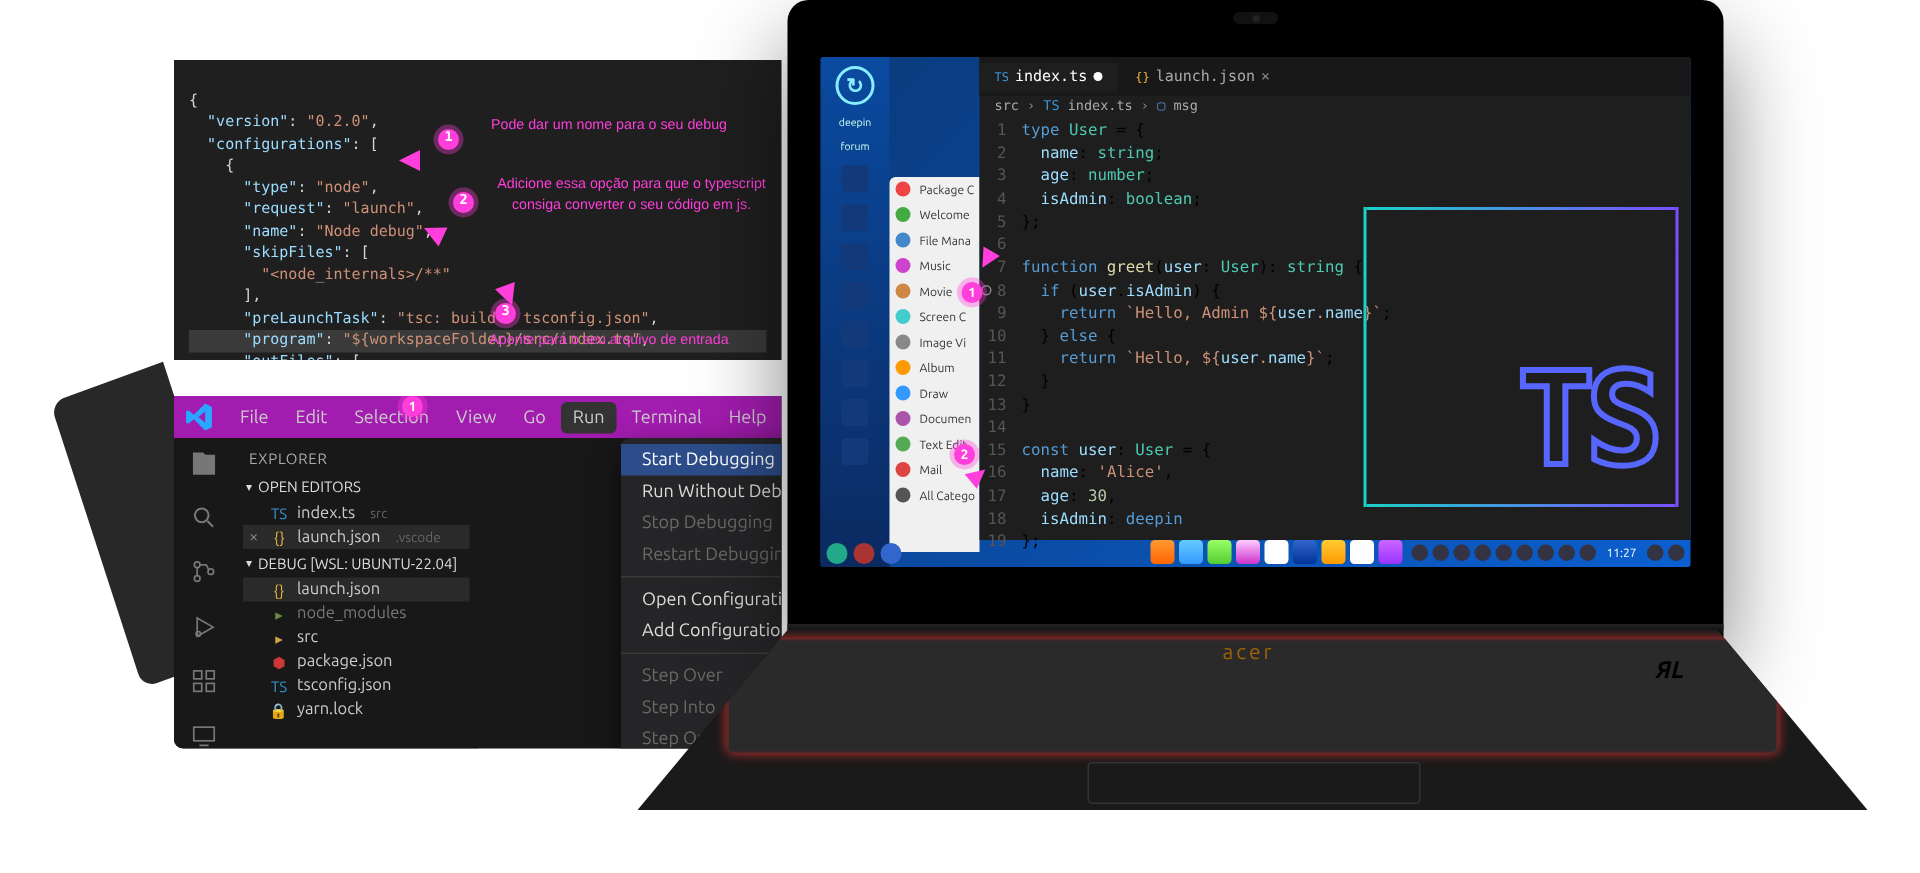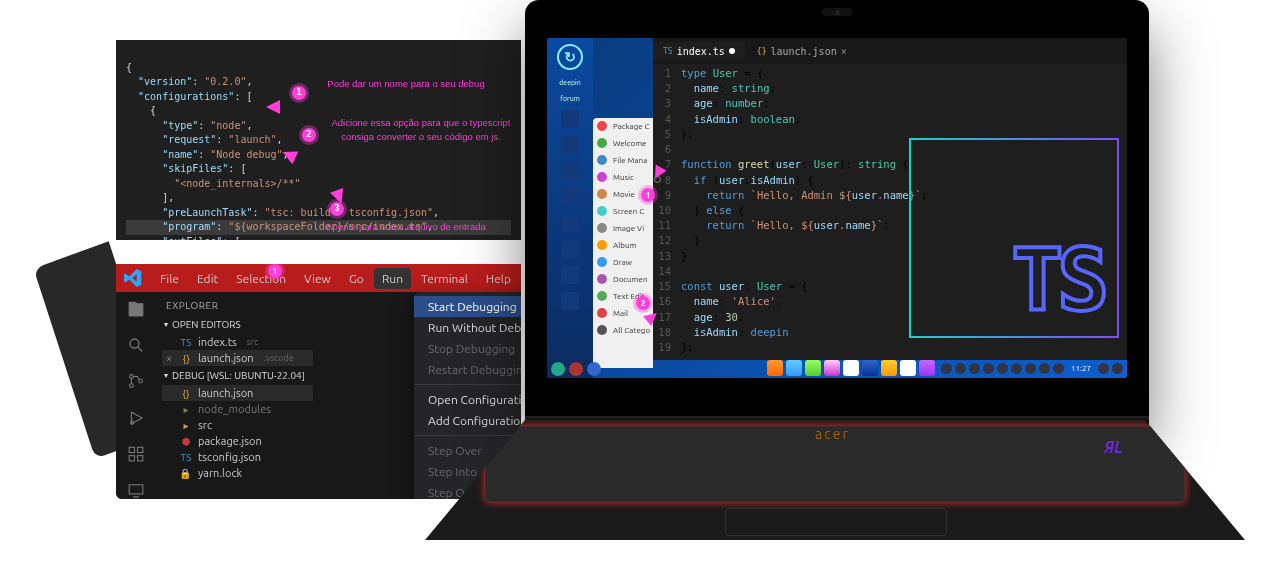--- a/index.html
+++ b/index.html
@@ -62,21 +62,21 @@
   position: absolute;
   left: 116px; top: 264px;
   width: 405px; height: 235px;
   background: #181818;
   border-bottom-left-radius: 6px;
   overflow: hidden;
   font-size: 12px;
 }
 .menubar {
   height: 28px;
-  background: #b91c1c;
+  background: #a21caf;
   display: flex; align-items: center;
   gap: 2px;
   padding-left: 8px;
 }
 .menubar .vscode-logo {
   width: 18px; height: 18px;
   margin-right: 8px;
 }
 .menubar .mi { color: #ccc; padding: 4px 8px; font-size: 12px; cursor: pointer; border-radius: 4px; }
 .menubar .mi.active { background: #333; }
@@ -241,21 +241,21 @@
 .dock .dicon { width:16px; height:16px; border-radius:3px; background:linear-gradient(#6cf,#39f); }
 .tray {
   position:absolute; right:4px; bottom:2px;
   height:16px; display:flex; gap:3px; align-items:center;
 }
 .tray .ticon{ width:11px; height:11px; border-radius:50%; background:#334; }
 .tray .time { color:#fff; font-size:8px; padding:0 4px; }
 .bl-left { position:absolute; bottom:2px; left:4px; display:flex; gap:4px; }
 .bl-left .b{ width:14px; height:14px; border-radius:50%; background:#1a6e1a; }
 
-.yl { position:absolute; right:52px; top:438px; color:#6d28d9; font-size:16px; font-style:italic; font-weight:bold;}
+.yl { position:absolute; right:52px; top:438px; color:#000000; font-size:16px; font-style:italic; font-weight:bold;}
 
 .laptop2 {
   position:absolute; left:62px; top:250px; width:80px; height:200px;
   background:#111; transform:rotate(-18deg) skewY(-2deg);
   border-radius:10px 0 0 10px;
   z-index:-1; opacity:0.9;
 }
 </style>
 </head>
 <body>
@@ -457,20 +457,25 @@
             <span style="color:#3795d4;font-size:8px">TS</span>
             <span>index.ts</span>
             <span class="dot"></span>
           </div>
           <div class="tab">
             <span style="color:#f4b73d;font-size:8px">{}</span>
             <span>launch.json</span>
             <span class="x">×</span>
           </div>
         </div>
+        <div class="crumb">
+          <span class="c">src</span> › 
+          <span class="c" style="color:#3795d4">TS</span> <span class="c">index.ts</span> › 
+          <span style="color:#5a8ed4">▢</span> <span class="c">msg</span>
+        </div>
         <div class="code" id="codearea">
             <div class="ln">
               <div class="gut">1</div>
               <div class="txt"><span class="kw">type</span> <span class="ty">User</span> = {</div>
             </div>
             <div class="ln">
               <div class="gut">2</div>
               <div class="txt">  <span class="va">name</span>: <span class="ty">string</span>;</div>
             </div>
             <div class="ln">

